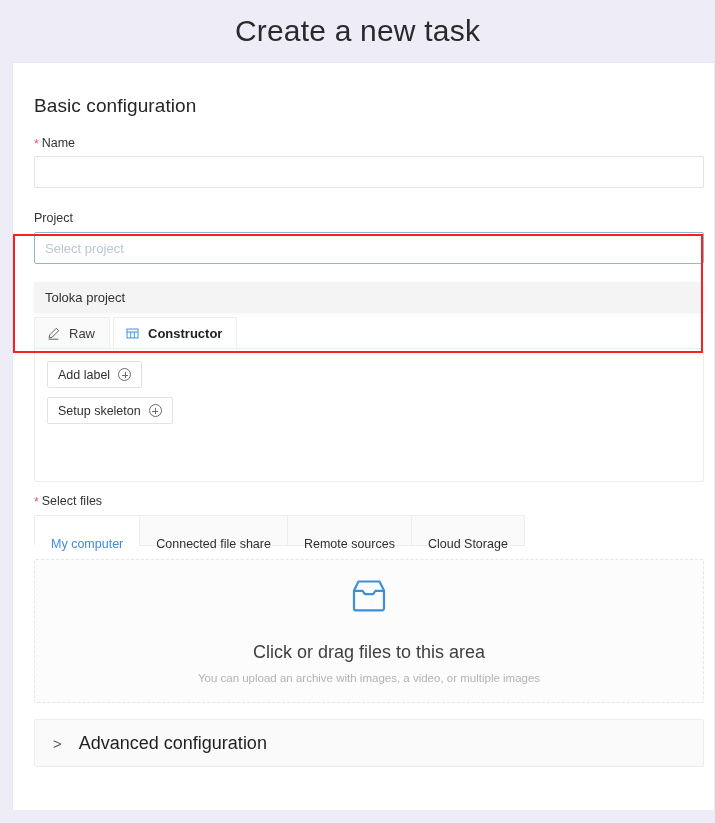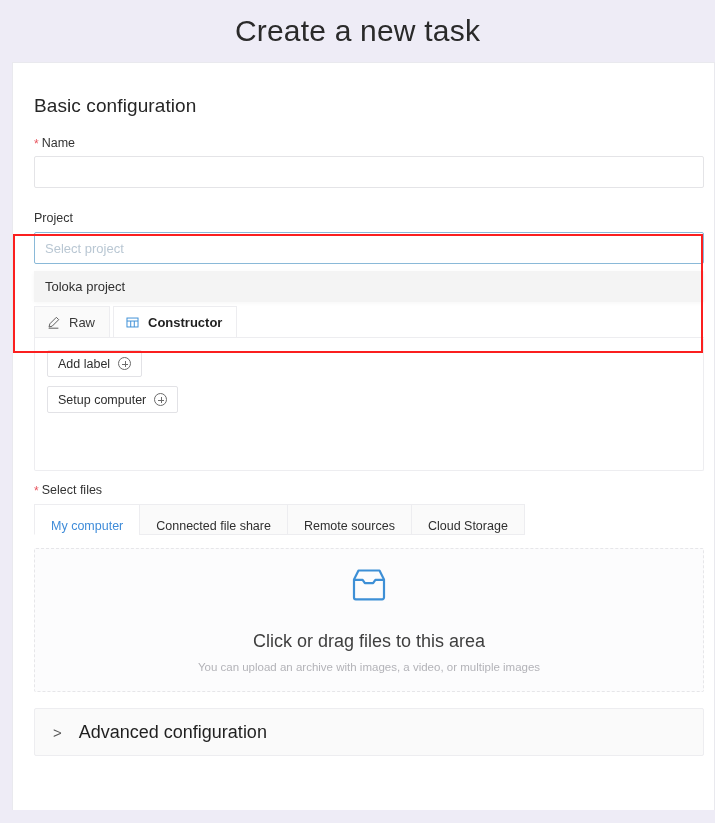--- a/index.html
+++ b/index.html
@@ -100,21 +100,21 @@
     font-family: "Liberation Sans", sans-serif;
     padding: 0 10px;
     color: #333;
     outline: none;
   }
   .select-input::placeholder { color: #b9c7d3; }
 
   .dropdown {
     width: 670px;
     background: #737373;
-    margin-top: 7px;
+    margin-top: 18px;
     border-radius: 2px;
     box-shadow: 0 1px 4px rgba(0,0,0,.04);
   }
   .dropdown-item {
     height: 31px;
     line-height: 31px;
     padding: 0 11px;
     font-size: 13px;
     color: #303030;
     background: #f4f4f4;
@@ -211,21 +211,21 @@
   }
   .file-tabs {
     display: flex;
     width: 670px;
     height: 31px;
   }
   .ftab {
     flex: none;
     height: 31px;
     line-height: 29px;
-    padding: 7px 16px;
+    padding: 14px 16px;
     font-size: 12.5px;
     color: #2f2f2f;
     background: #fafafa;
     border: 1px solid #ededf0;
     border-right: none;
     text-align: center;
     cursor: pointer;
   }
   .ftab:last-child { border-right: 1px solid #ededf0; }
   .ftab.active {
@@ -329,21 +329,21 @@
         <span>Constructor</span>
       </div>
     </div>
 
     <div class="editor-panel">
       <button class="ghost-btn">
         <span>Add label</span>
         <span class="plus-circle"></span>
       </button>
       <button class="ghost-btn">
-        <span>Setup computer</span>
+        <span>Setup skeleton</span>
         <span class="plus-circle"></span>
       </button>
     </div>
 
     <div class="files-label">
       <span class="req-star">*</span><span>Select files</span>
     </div>
 
     <div class="file-tabs">
       <div class="ftab active">My computer</div>

